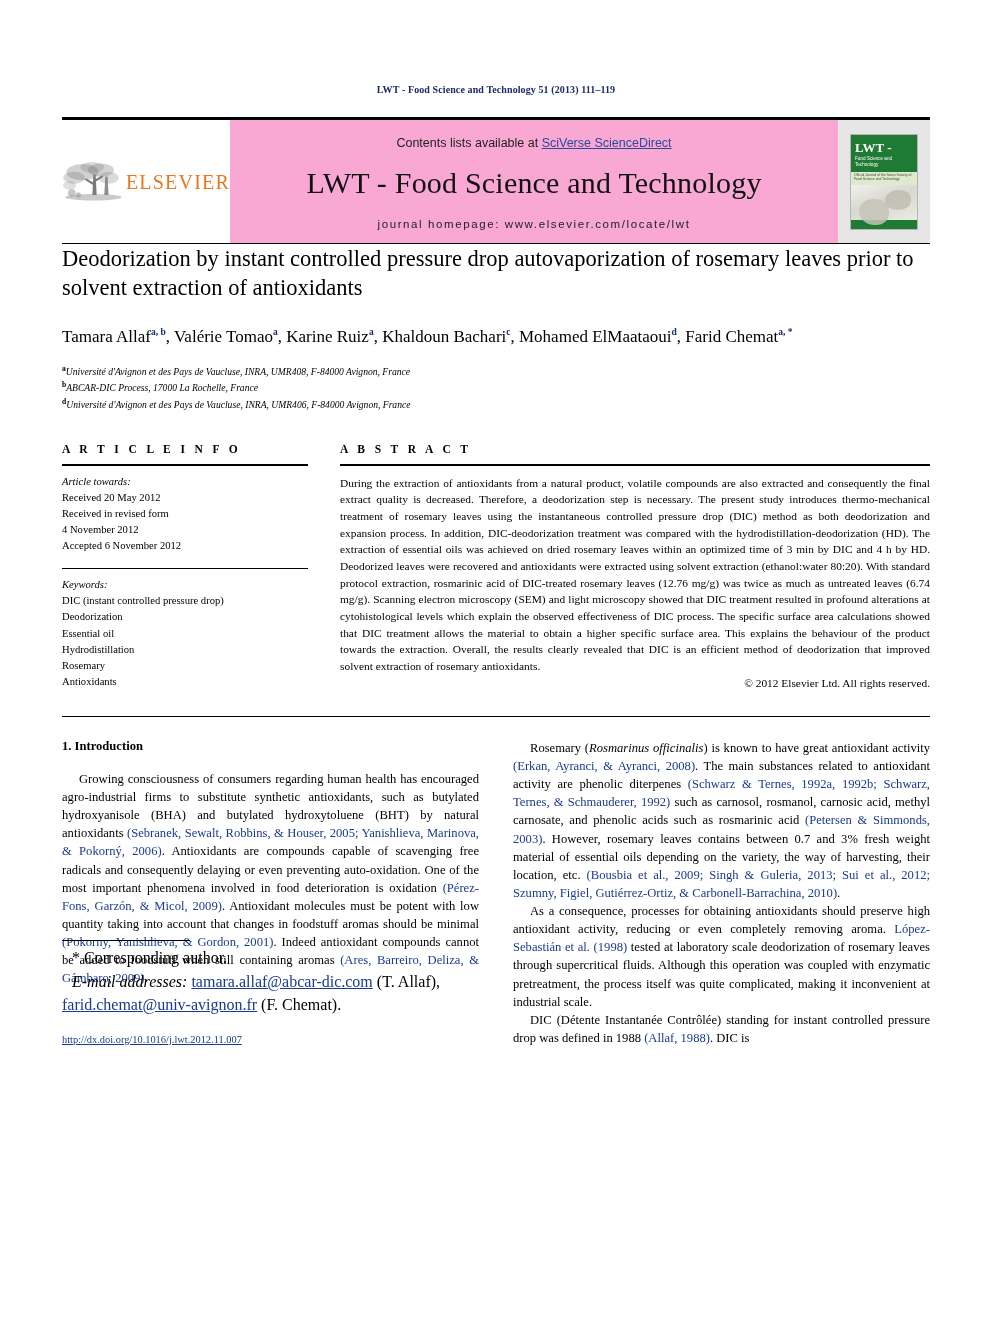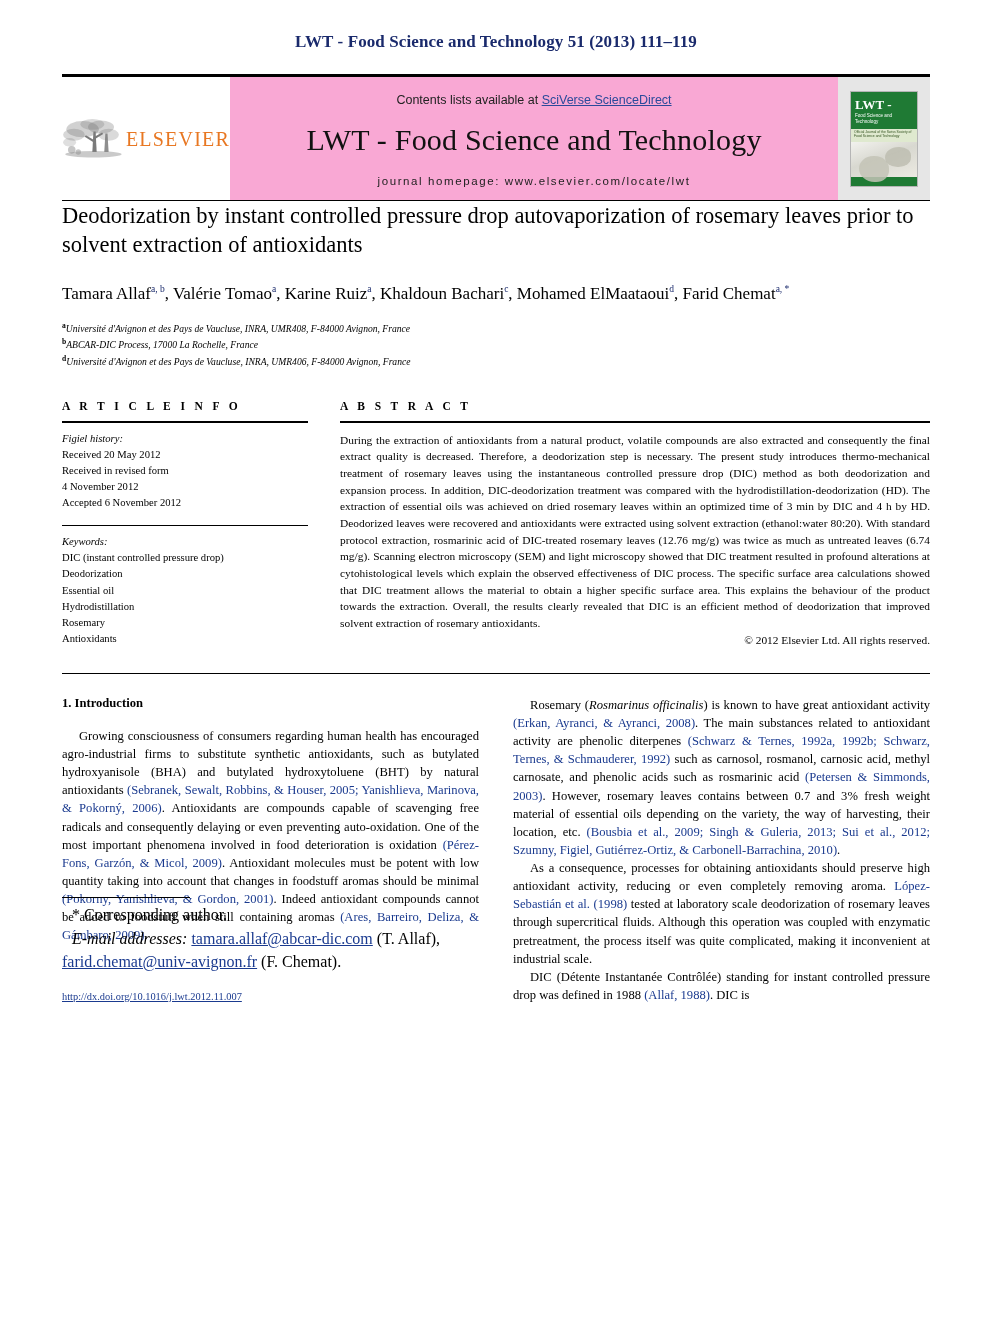--- a/index.html
+++ b/index.html
@@ -19,24 +19,24 @@
     position: relative;
     width: 992px;
     height: 1323px;
     box-sizing: border-box;
     padding: 0 62px;
   }
 
   
   .running-head {
     text-align: center;
-    font-size: 17px;
+    font-size: 10px;
     font-weight: bold;
     color: #1a2a6c;
-    padding-top: 32px;
+    padding-top: 84px;
     letter-spacing: 0.1px;
   }
 
   
   .masthead {
     margin-top: 22px;
     border-top: 3px solid #000;
     display: flex;
     align-items: stretch;
     height: 123px;
@@ -177,21 +177,21 @@
   .authors {
     font-family: "Liberation Serif", serif;
     font-size: 17px;
     line-height: 1.42;
     margin: 0 0 14px 0;
     max-width: 880px;
   }
   .authors sup {
     font-size: 9.5px;
     color: #1a2a6c;
-    font-weight: normal;
+    font-weight: bold;
     vertical-align: super;
   }
   .affiliations {
     font-family: "Liberation Serif", serif;
     font-style: italic;
     font-size: 9.6px;
     line-height: 1.62;
     margin: 0;
   }
   .affiliations div sup {
@@ -371,21 +371,21 @@
       <div><sup>d</sup><span>Université d'Avignon et des Pays de Vaucluse, INRA, UMR406, F-84000 Avignon, France</span></div>
     </div>
   </div>
 
   <div class="info-abstract">
 
     <div class="col-info">
       <div class="section-head">A R T I C L E   I N F O</div>
       <div class="hr-thick"></div>
       <div class="history">
-        <div class="lbl">Figiel history:</div>
+        <div class="lbl">Article towards:</div>
         <div>Received 20 May 2012</div>
         <div>Received in revised form</div>
         <div>4 November 2012</div>
         <div>Accepted 6 November 2012</div>
       </div>
       <div class="kw-rule"></div>
       <div class="kw-block">
         <div class="lbl">Keywords:</div>
         <div>DIC (instant controlled pressure drop)</div>
         <div>Deodorization</div>

